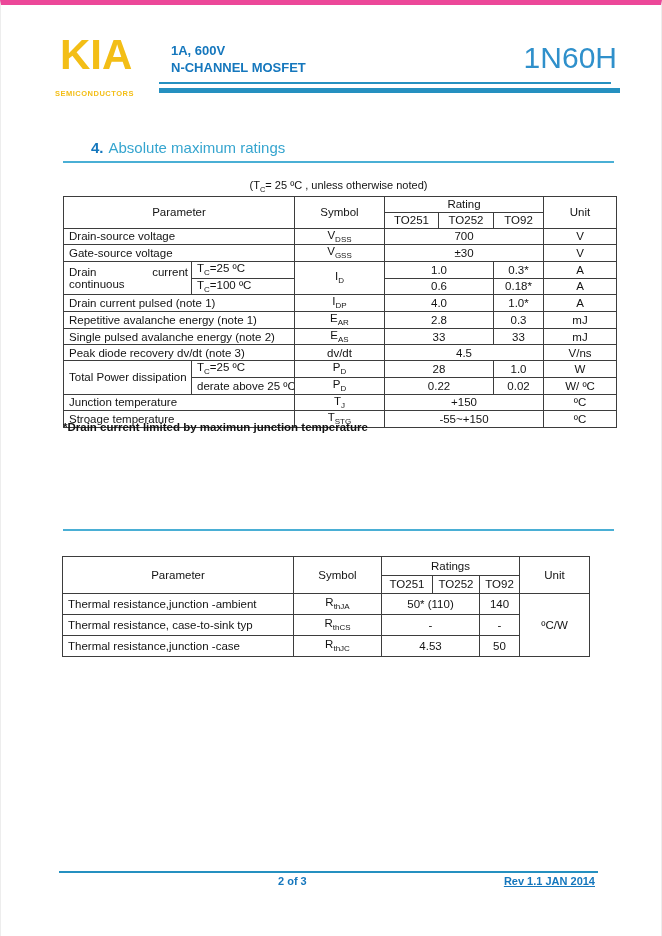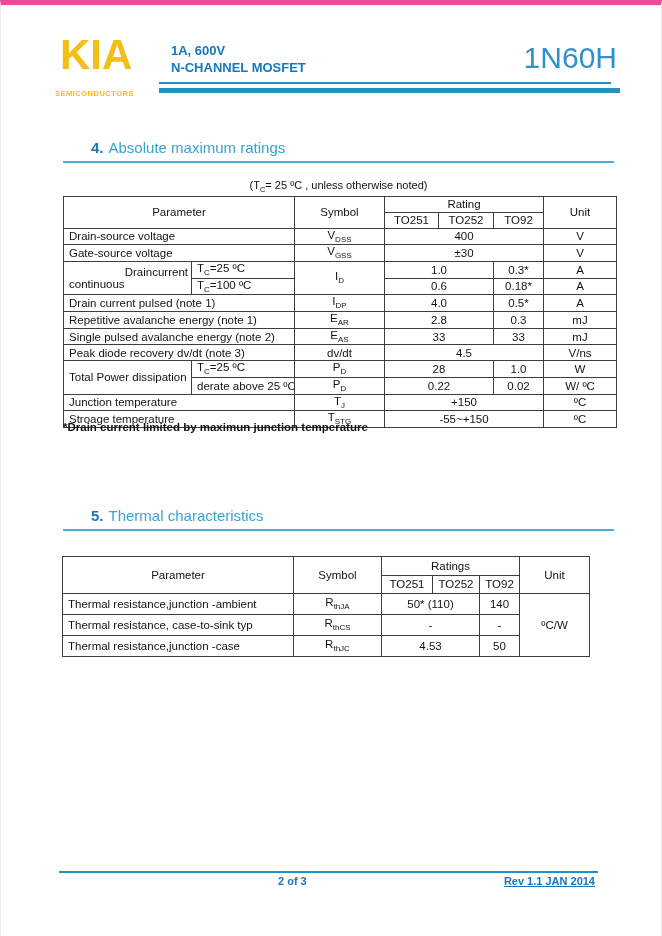--- a/index.html
+++ b/index.html
@@ -28,21 +28,21 @@
   .tbl-note { position:absolute; left:62px; top:174px; width:551px; text-align:center;
               font-size:11px; color:#131313; }
   .tbl-note sub { font-size:7.5px; }
 
   
   table { position:absolute; border-collapse:collapse; table-layout:fixed; color:#131313;border-radius:6px; }
   td { border:1px solid #3d3d3d; text-align:center; padding:0 3px; line-height:1.05;
        white-space:nowrap; overflow:hidden; font-size:11.5px; }
   .tl { text-align:left; padding-left:5px; }
   sub { font-size:8px; letter-spacing:0; }
-  .just { display:flex; justify-content:flex-end; }
+  .just { display:flex; justify-content:space-between; }
   #t1 { left:62px; top:191px; width:553px; }
   #t1 tr { height:15.8px; }
   #t2 { left:61px; top:551px; width:527px; }
   .h19{height:19px} .h18{height:18px} .h21{height:21px}
 
   .footnote { position:absolute; left:62px; top:416px; font-size:11.5px; font-weight:bold; }
 
   
   .foot-rule { position:absolute; left:58px; top:866px; width:539px; height:2px; background:#2590C0; }
   .foot-page { position:absolute; left:277px; top:870px; width:100px; text-align:left;
@@ -89,21 +89,21 @@
       <td rowspan="2">Unit</td>
     </tr>
     <tr>
       <td>TO251</td>
       <td>TO252</td>
       <td>TO92</td>
     </tr>
     <tr>
       <td colspan="2" class="tl">Drain-source voltage</td>
       <td><span>V</span><sub>DSS</sub></td>
-      <td colspan="3">400</td>
+      <td colspan="3">700</td>
       <td>V</td>
     </tr>
     <tr>
       <td colspan="2" class="tl">Gate-source voltage</td>
       <td><span>V</span><sub>GSS</sub></td>
       <td colspan="3">±30</td>
       <td>V</td>
     </tr>
     <tr>
       <td class="tl" rowspan="2">
@@ -122,21 +122,21 @@
     <tr>
       <td class="tl"><span>T</span><sub>C</sub><span>=100 ºC</span></td>
       <td colspan="2">0.6</td>
       <td>0.18*</td>
       <td>A</td>
     </tr>
     <tr>
       <td colspan="2" class="tl">Drain current pulsed (note 1)</td>
       <td><span>I</span><sub>DP</sub></td>
       <td colspan="2">4.0</td>
-      <td>0.5*</td>
+      <td>1.0*</td>
       <td>A</td>
     </tr>
     <tr>
       <td colspan="2" class="tl">Repetitive avalanche energy (note 1)</td>
       <td><span>E</span><sub>AR</sub></td>
       <td colspan="2">2.8</td>
       <td>0.3</td>
       <td>mJ</td>
     </tr>
     <tr>
@@ -177,23 +177,20 @@
       <td colspan="2" class="tl">Stroage temperature</td>
       <td><span>T</span><sub>STG</sub></td>
       <td colspan="3">-55~+150</td>
       <td>ºC</td>
     </tr>
   </tbody>
     </table>
 
   <div class="footnote">*Drain current limited by maximun junction temperature</div>
 
-  <div class="sec" style="top:502px">
-    <span class="num">5.</span><span class="stitle">Thermal characteristics</span>
-  </div>
   <div class="sec-rule" style="top:524px"></div>
 
   <table id="t2">
     <colgroup>
         <col style="width:231px">
         <col style="width:88px">
         <col style="width:51px">
         <col style="width:47px">
         <col style="width:40px">
         <col style="width:70px">

